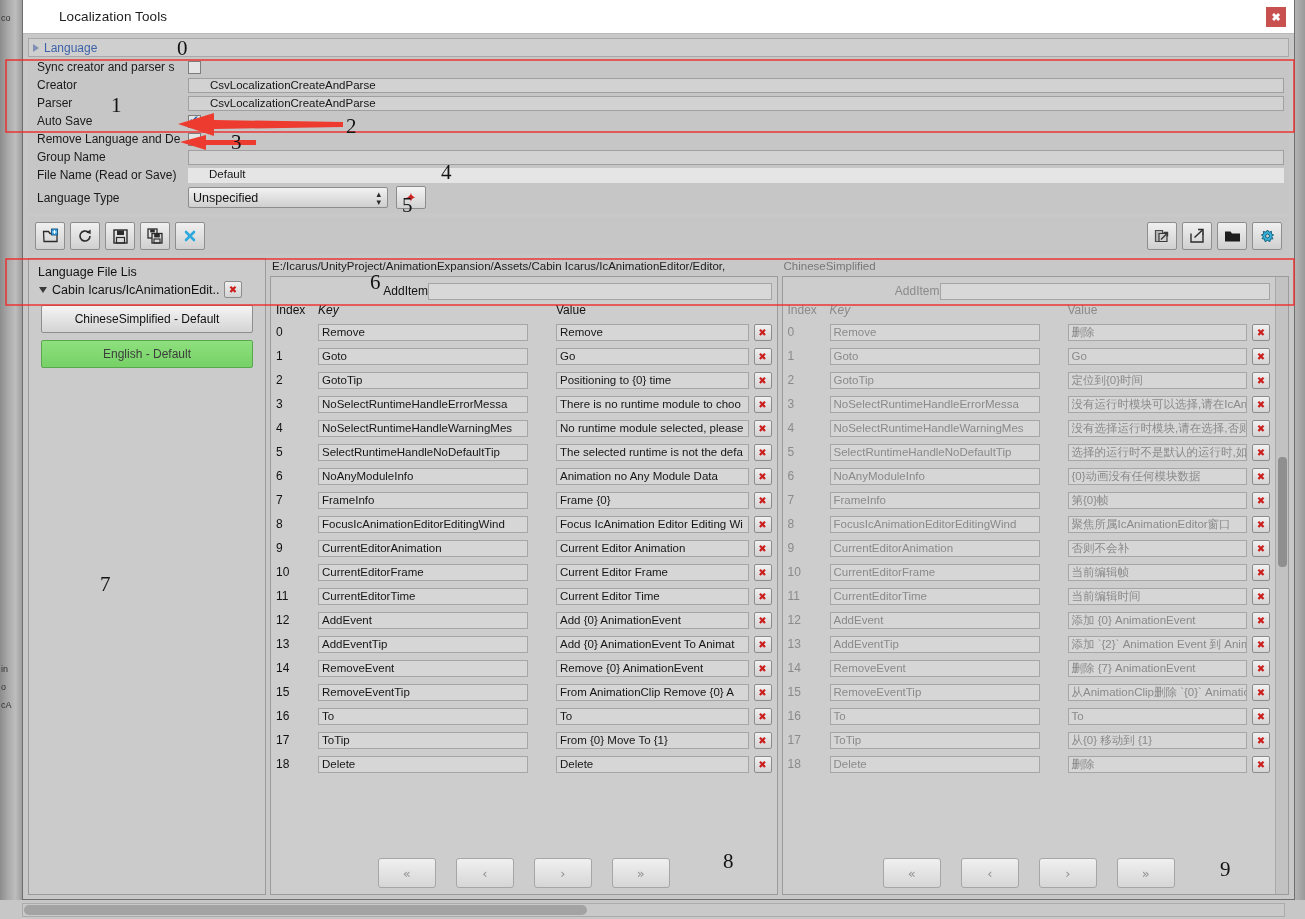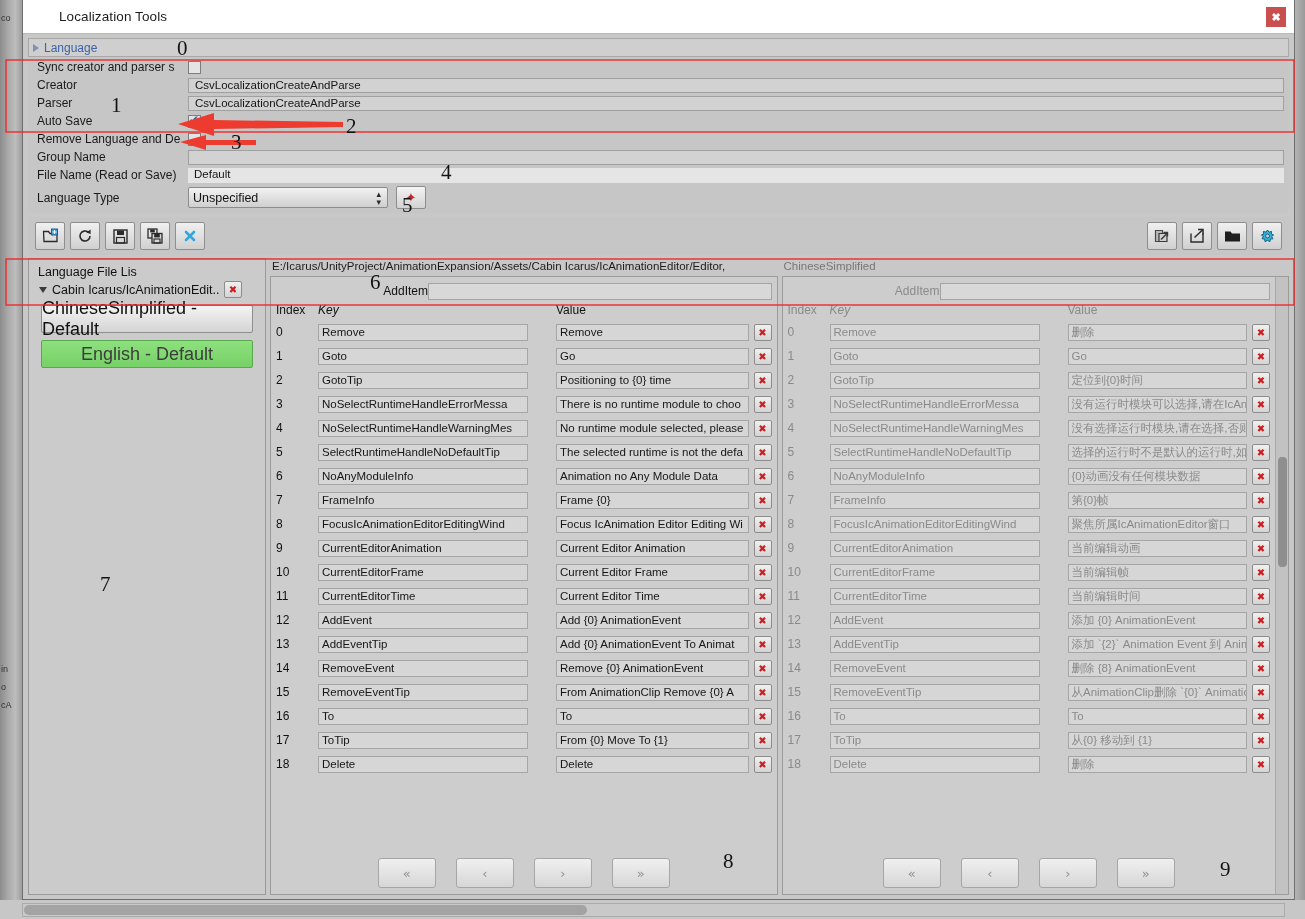--- a/index.html
+++ b/index.html
@@ -89,21 +89,21 @@
     border: 1px solid #7d7d7d; position: relative; cursor: pointer;
     flex: none;
   }
   .cb.on::after {
     content: "✔"; position: absolute; left: 0px; top: -3px;
     font-size: 12px; color: #2b6fb8; font-family: "DejaVu Sans", sans-serif;
   }
   .txtfield {
     flex: 1; height: 15px; background: #d2d2d2;
     border: 1px solid #a0a0a0; font-size: 11.5px;
-    padding: 0 6px; line-height: 13px; margin-right: 5px;
+    padding: 0 21px; line-height: 13px; margin-right: 5px;
     overflow: hidden; white-space: nowrap; color: #151515;
     font-family: "Liberation Sans", sans-serif;
   }
   .txtfield.plain { background: #e5e5e5; border: none; }
   .dropdown {
     width: 200px; height: 21px;
     background: linear-gradient(#f2f2f2,#cfcfcf);
     border: 1px solid #8c8c8c; border-radius: 2px;
     display: flex; align-items: center; padding: 0 4px;
     font-size: 12.5px; cursor: pointer; position: relative;
@@ -168,21 +168,21 @@
     border: 1px solid #8c8c8c; border-radius: 2px;
     display: flex; align-items: center; justify-content: center;
     cursor: pointer; color: #cc2020; font-size: 10px; font-weight: bold;
     font-family: "DejaVu Sans", sans-serif; flex: none;
   }
   .langbtn {
     margin: 7px 12px 0 12px; height: 28px;
     background: linear-gradient(#f4f4f4,#d4d4d4);
     border: 1px solid #8e8e8e; border-radius: 2px;
     display: flex; align-items: center; justify-content: center;
-    font-size: 18px; cursor: pointer;
+    font-size: 12px; cursor: pointer;
   }
   .langbtn.sel {
     background: linear-gradient(#8ee07e,#76d166);
     border-color: #5aa84e; color: #3d3d3d;
   }
 
   
   .pane-edit {
     flex: 1; display: flex; flex-direction: column; min-width: 0;
   }
@@ -621,21 +621,21 @@
                 </div>
                 <div class="drow">
                   <span class="idx">8</span>
                   <span class="fld key">FocusIcAnimationEditorEditingWind</span>
                   <span class="fld val">聚焦所属IcAnimationEditor窗口</span>
                   <span class="rowx">✖</span>
                 </div>
                 <div class="drow">
                   <span class="idx">9</span>
                   <span class="fld key">CurrentEditorAnimation</span>
-                  <span class="fld val">当前编辑动画</span>
+                  <span class="fld val">否则不会补</span>
                   <span class="rowx">✖</span>
                 </div>
                 <div class="drow">
                   <span class="idx">10</span>
                   <span class="fld key">CurrentEditorFrame</span>
                   <span class="fld val">当前编辑帧</span>
                   <span class="rowx">✖</span>
                 </div>
                 <div class="drow">
                   <span class="idx">11</span>
@@ -651,21 +651,21 @@
                 </div>
                 <div class="drow">
                   <span class="idx">13</span>
                   <span class="fld key">AddEventTip</span>
                   <span class="fld val">添加 `{2}` Animation Event 到 Anim</span>
                   <span class="rowx">✖</span>
                 </div>
                 <div class="drow">
                   <span class="idx">14</span>
                   <span class="fld key">RemoveEvent</span>
-                  <span class="fld val">删除 {8} AnimationEvent</span>
+                  <span class="fld val">删除 {7} AnimationEvent</span>
                   <span class="rowx">✖</span>
                 </div>
                 <div class="drow">
                   <span class="idx">15</span>
                   <span class="fld key">RemoveEventTip</span>
                   <span class="fld val">从AnimationClip删除 `{0}` Animatio</span>
                   <span class="rowx">✖</span>
                 </div>
                 <div class="drow">
                   <span class="idx">16</span>

